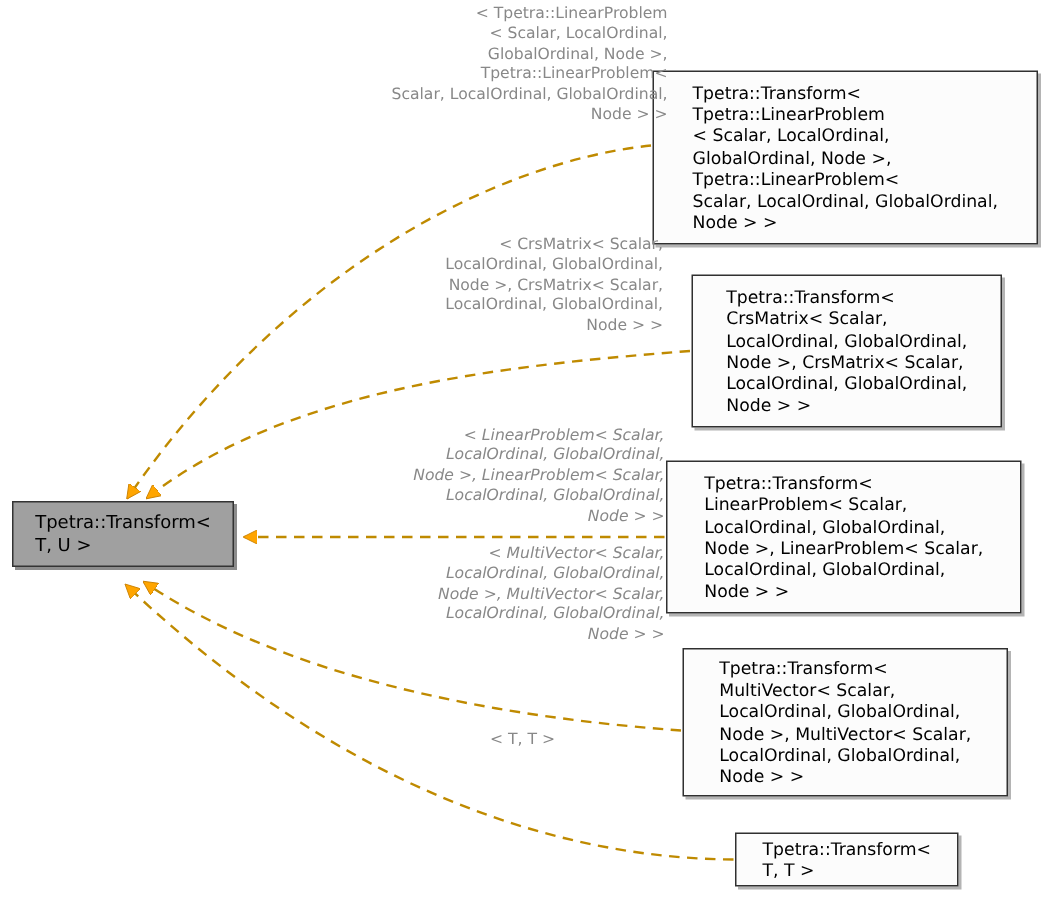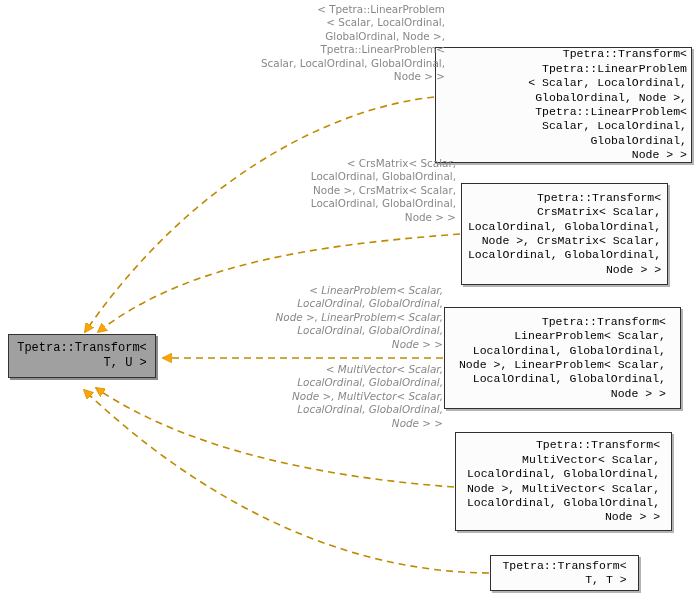--- a/index.html
+++ b/index.html
@@ -23,30 +23,29 @@
     top: 0;
     width: 697px;
     height: 600px;
   }
   .node {
     position: absolute;
     box-sizing: border-box;
     display: flex;
     align-items: center;
     justify-content: center;
-    text-align: right;
+    text-align: left;
     font-size: 11.5px;
     line-height: 14.4px;
     color: #000000;
     white-space: pre-line;
     background: #fcfcfc;
     border: 1px solid #303030;
     box-shadow: 2px 2px 0 0 #b4b4b4;
     padding: 15px 4px;
-    font-family: Liberation Mono, monospace;
   }
   .node.center {
     background: #a0a0a0;
     border: 1px solid #333333;
     box-shadow: 2px 2px 0 0 #8c8c8c;
     font-size: 12px;
     line-height: 15.5px;
   }
   .edge-label {
     position: absolute;
@@ -117,32 +116,33 @@
   <div class="node" style="left:490px; top:555px; width:149px; height:36px;">Tpetra::Transform&lt;
 T, T &gt;</div>
 
   <div class="edge-label" style="left:155px; top:3px; width:290px;">&lt; Tpetra::LinearProblem
 &lt; Scalar, LocalOrdinal,
 GlobalOrdinal, Node &gt;,
 Tpetra::LinearProblem&lt;
 Scalar, LocalOrdinal, GlobalOrdinal,
 Node &gt; &gt;</div>
 
-  <div class="edge-label" style="left:196px; top:157px; width:260px;">&lt; CrsMatrix&lt; Scalar,
+  <div class="edge-label" style="left:182px; top:157px; width:260px;">&lt; CrsMatrix&lt; Scalar,
 LocalOrdinal, GlobalOrdinal,
 Node &gt;, CrsMatrix&lt; Scalar,
 LocalOrdinal, GlobalOrdinal,
 Node &gt; &gt;</div>
 
   <div class="edge-label" style="left:175px; top:284px; width:268px;font-style:italic;">&lt; LinearProblem&lt; Scalar,
 LocalOrdinal, GlobalOrdinal,
 Node &gt;, LinearProblem&lt; Scalar,
 LocalOrdinal, GlobalOrdinal,
 Node &gt; &gt;</div>
 
   <div class="edge-label" style="left:175px; top:363px; width:268px;font-style:italic;">&lt; MultiVector&lt; Scalar,
 LocalOrdinal, GlobalOrdinal,
 Node &gt;, MultiVector&lt; Scalar,
 LocalOrdinal, GlobalOrdinal,
 Node &gt; &gt;</div>
 
+  <div class="edge-label" style="left:240px; top:487px; width:130px;">&lt; T, T &gt;</div>
 
 </div>
 
 </body></html>

